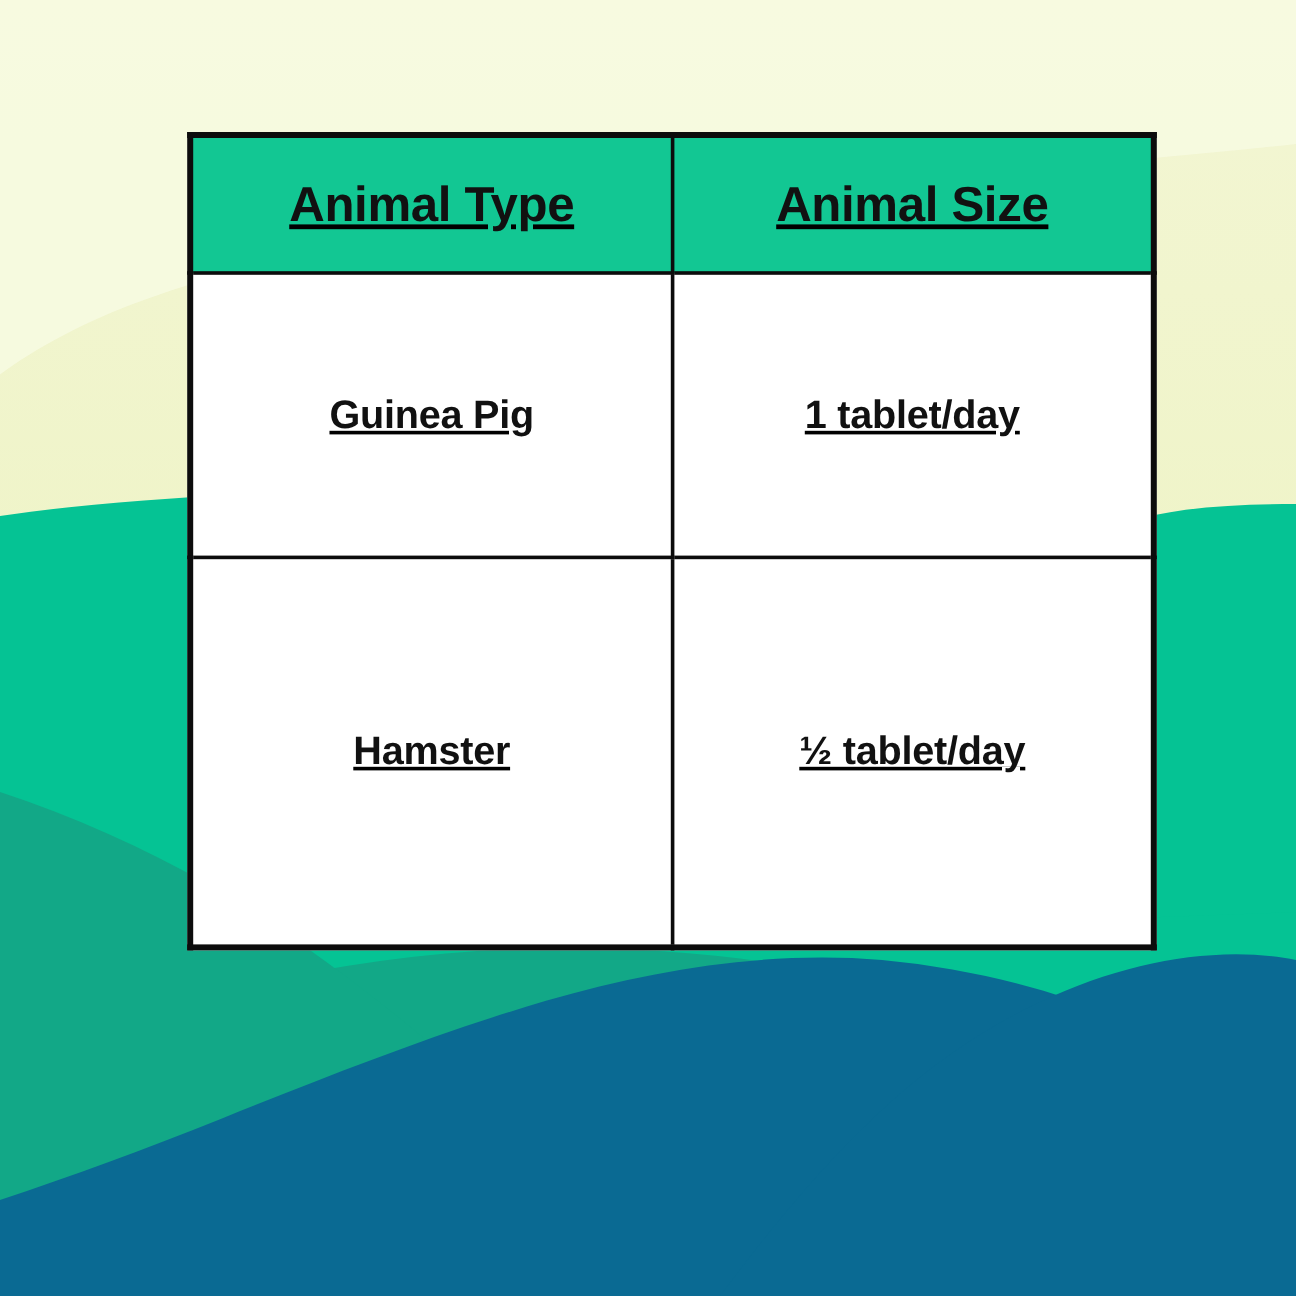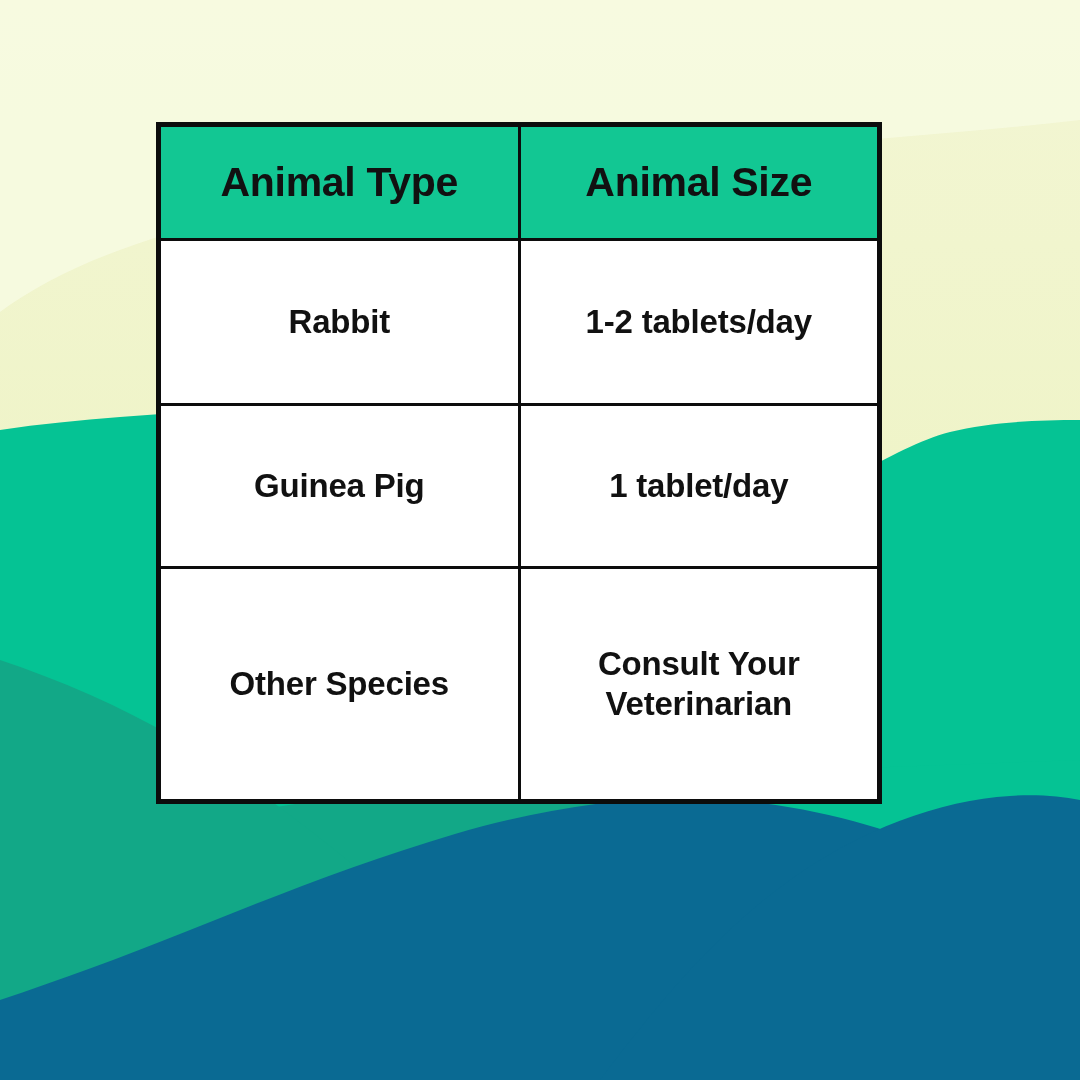--- a/index.html
+++ b/index.html
@@ -27,23 +27,24 @@
     top: 0;
     width: 1080px;
     height: 1080px;
     display: block;
   }
 
   
   #table-wrap {
     position: absolute;
     left: 156px;
-    top: 122px;
-    width: 726px;
+    top: 110px;
+    width: 808px;
     height: 682px;
+    text-decoration: underline;
   }
 
   table.data-table {
     width: 100%;
     height: 100%;
     border-collapse: collapse;
     table-layout: fixed;
     background: #ffffff;
     border: 5px solid #0c0c0c;
   }
@@ -143,42 +144,33 @@
         <tr>
           <th>
             <span class="cell-text">Animal Type</span>
           </th>
           <th>
             <span class="cell-text">Animal Size</span>
           </th>
         </tr>
       </thead>
       <tbody>
-        <tr class="r1">
-          <td>
-            <span class="cell-text">Rabbit</span>
-          </td>
-          <td>
-            <span class="cell-text">1-2 tablets/day</span>
-          </td>
-        </tr>
         <tr class="r2">
           <td>
             <span class="cell-text">Guinea Pig</span>
           </td>
           <td>
             <span class="cell-text">1 tablet/day</span>
           </td>
         </tr>
-        <tr class="r5">
+        <tr class="r4">
           <td>
-            <span class="cell-text">Other Species</span>
+            <span class="cell-text">Hamster</span>
           </td>
           <td>
-            <span class="cell-text">Consult Your
-Veterinarian</span>
+            <span class="cell-text">½ tablet/day</span>
           </td>
         </tr>
       </tbody>
     </table>
   </div>
 
 </div>
 
 </body></html>

